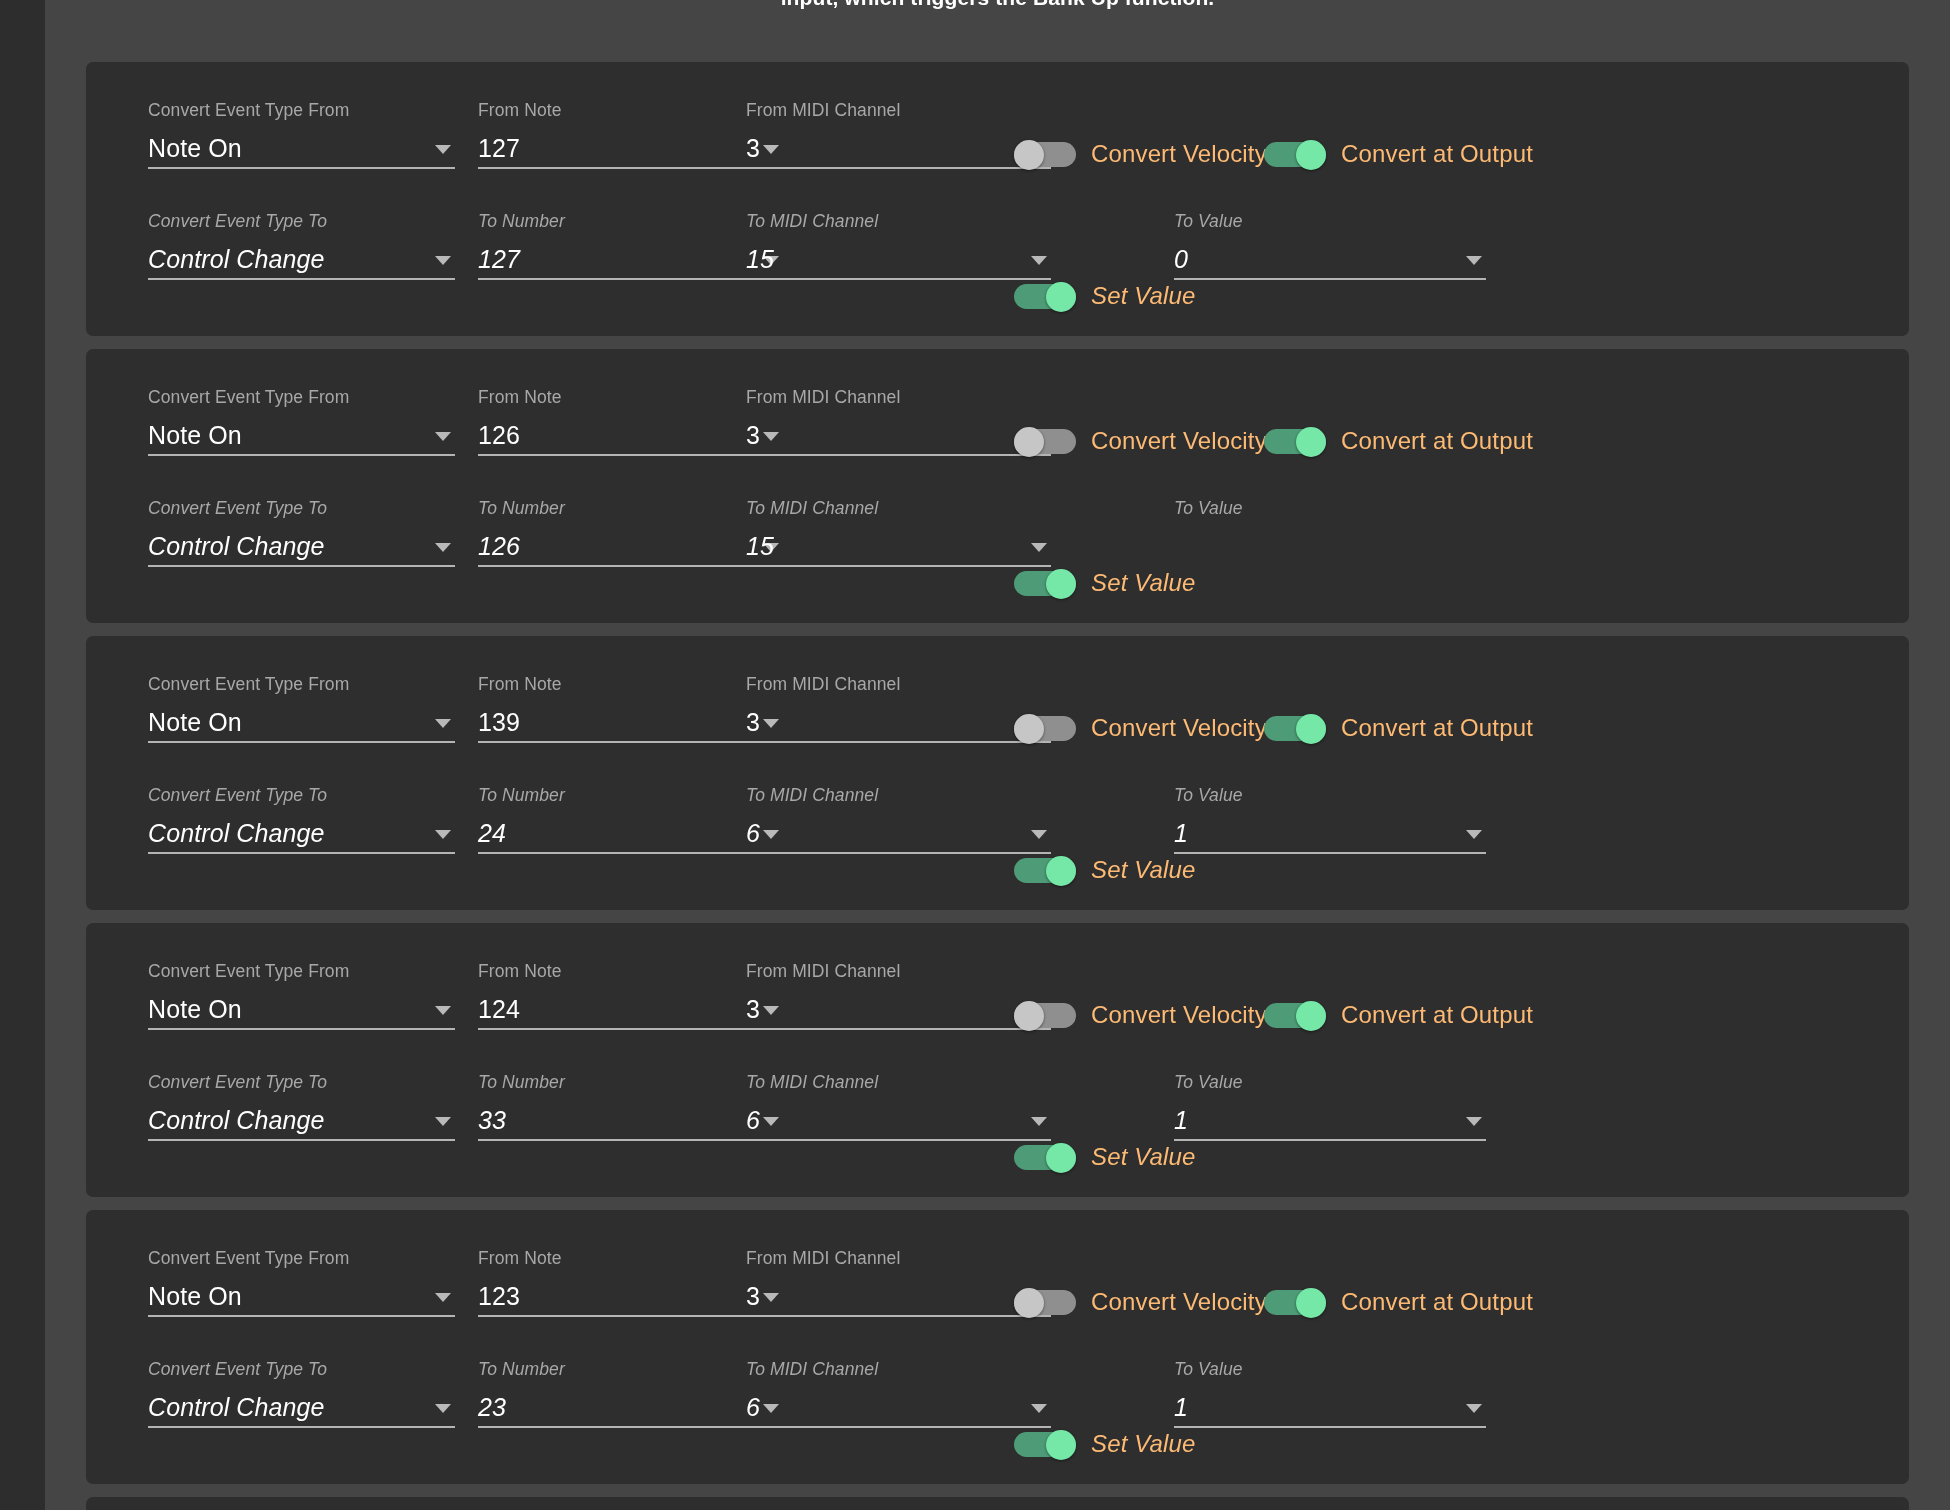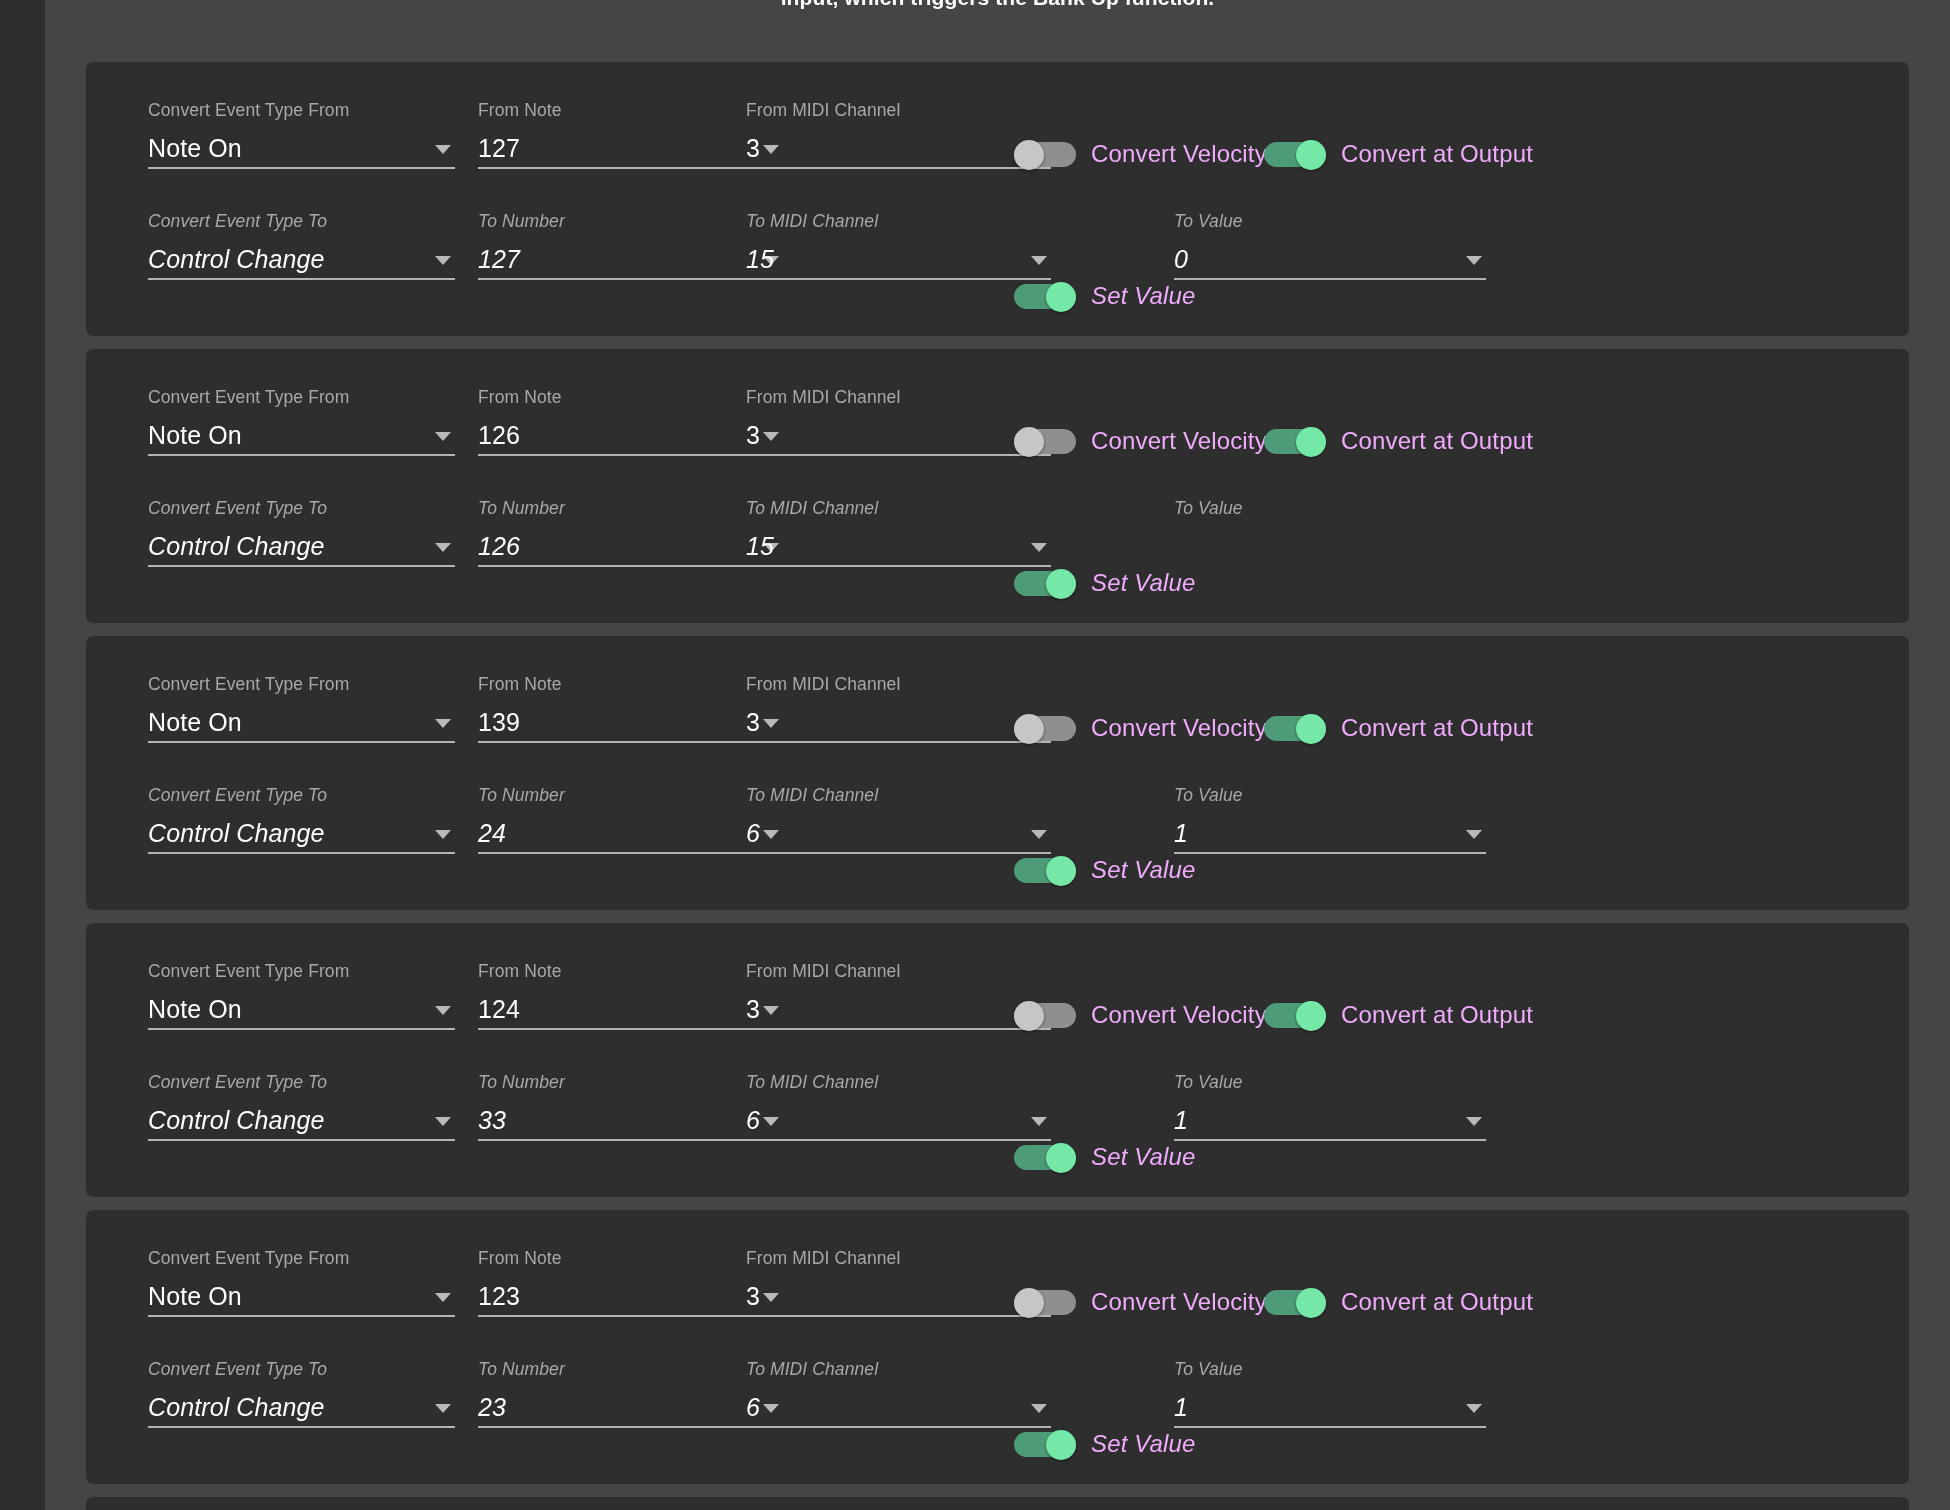--- a/index.html
+++ b/index.html
@@ -149,21 +149,21 @@
     width: 30px; height: 30px;
     border-radius: 50%;
     box-shadow: 0 1px 3px rgba(0,0,0,.45);
   }
   .switch.off .track { background: #8f8f8f; }
   .switch.off .knob  { left: 0; background: #c6c6c6; }
   .switch.on  .track { background: #4e9c77; }
   .switch.on  .knob  { left: 32px; background: #75e8a8; }
 
   .toggle-label {
-    color: #f0abfc;
+    color: #fdba74;
     font-size: 24px;
     line-height: 28px;
     letter-spacing: .15px;
   }
 
   
   .row-two .t-setvalue { top: 40px; margin-top: 43px; }
 </style>
 </head>
 <body>

